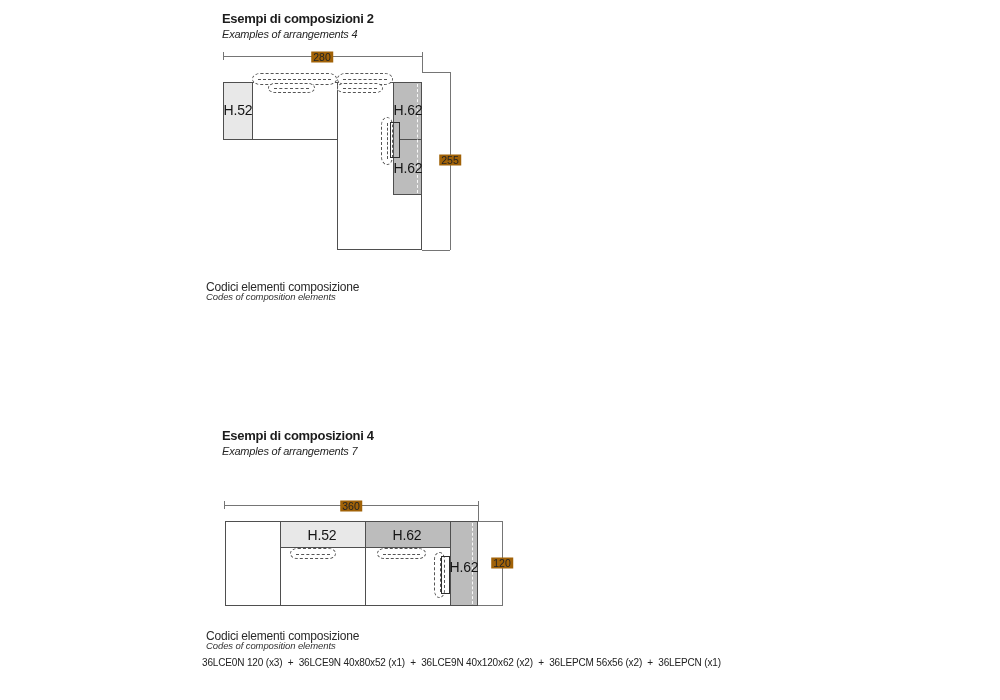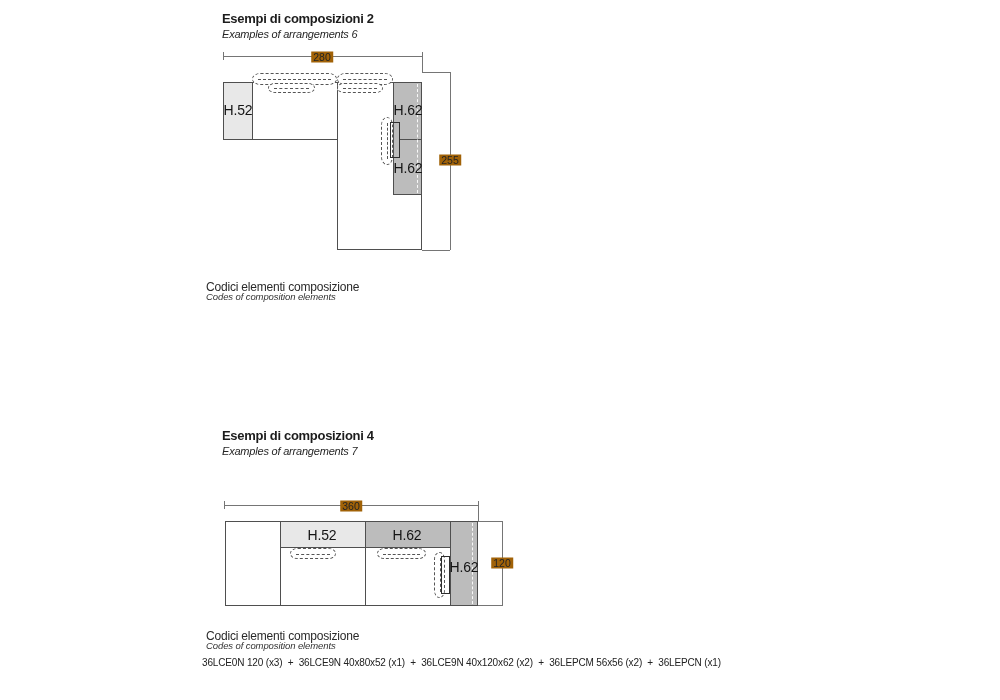--- a/index.html
+++ b/index.html
@@ -29,21 +29,21 @@
   .cushion.h::before{content:"";position:absolute;left:5px;right:5px;top:50%;border-top:1px dashed #555;}
   .cushion.v::before{content:"";position:absolute;top:5px;bottom:5px;left:50%;border-left:1px dashed #555;}
   .bracket{position:absolute;box-sizing:border-box;border:1.5px solid #2e2e2e;background:transparent;z-index:4;}
 </style>
 </head>
 <body>
 
 <div class="page">
 
   <div class="title" style="left:222px;top:11px">Esempi di composizioni 2</div>
-  <div class="subtitle" style="left:222px;top:28px">Examples of arrangements 6</div>
+  <div class="subtitle" style="left:222px;top:28px">Examples of arrangements 4</div>
 
   <div>
 
     <div class="hline" style="left:223px;top:56px;width:199px"></div>
     <div class="vline" style="left:223px;top:52px;height:8px"></div>
     <div class="vline" style="left:422px;top:52px;height:8px"></div>
     <span class="dimlabel" style="left:322px;top:57px">280</span>
 
     <div class="vline" style="left:422px;top:56px;height:16px"></div>
     <div class="hline" style="left:422px;top:72px;width:28px"></div>

